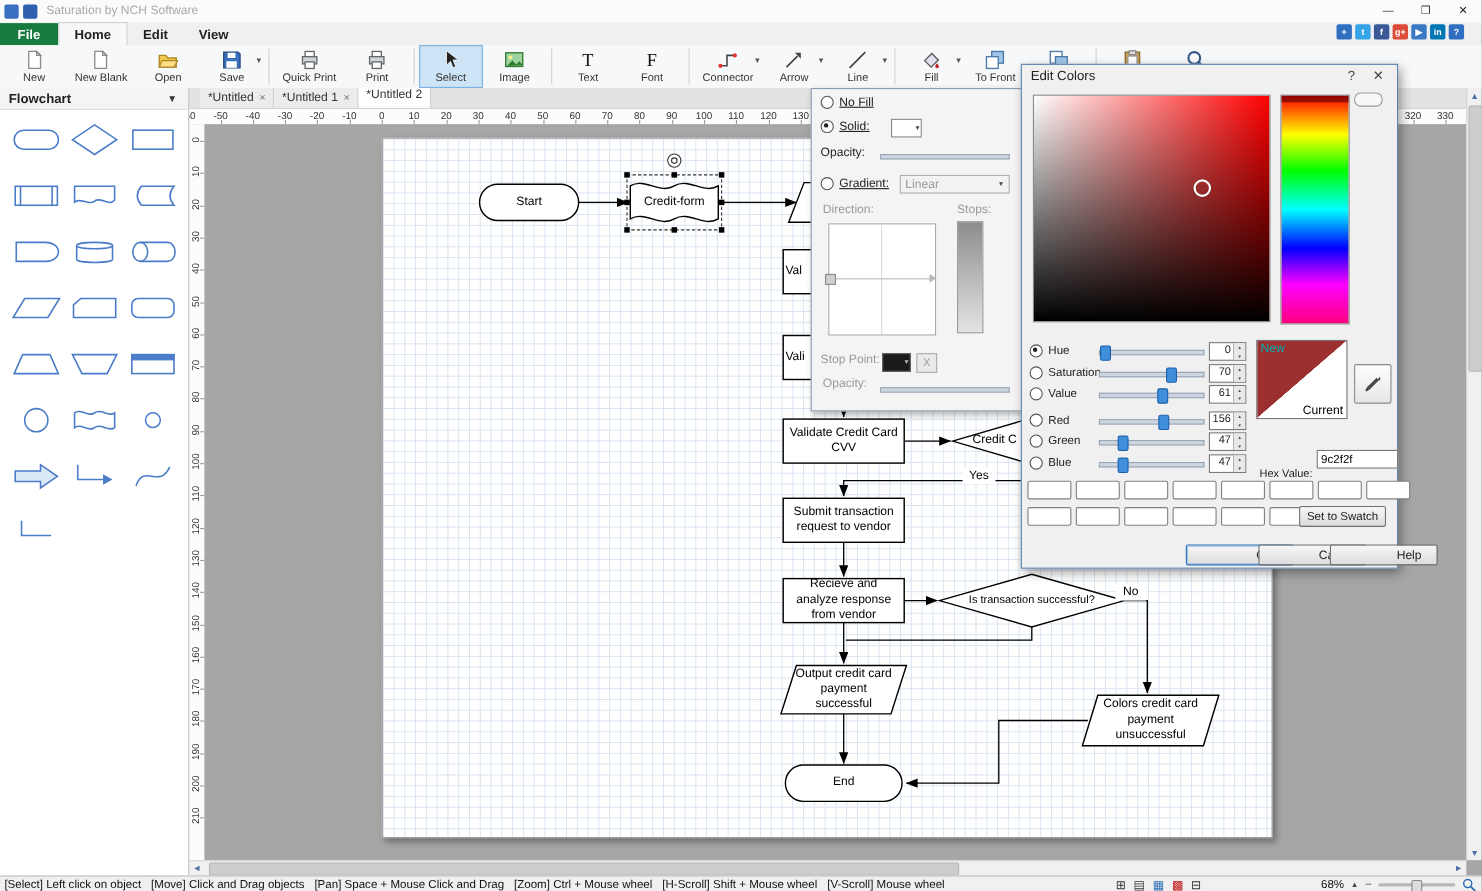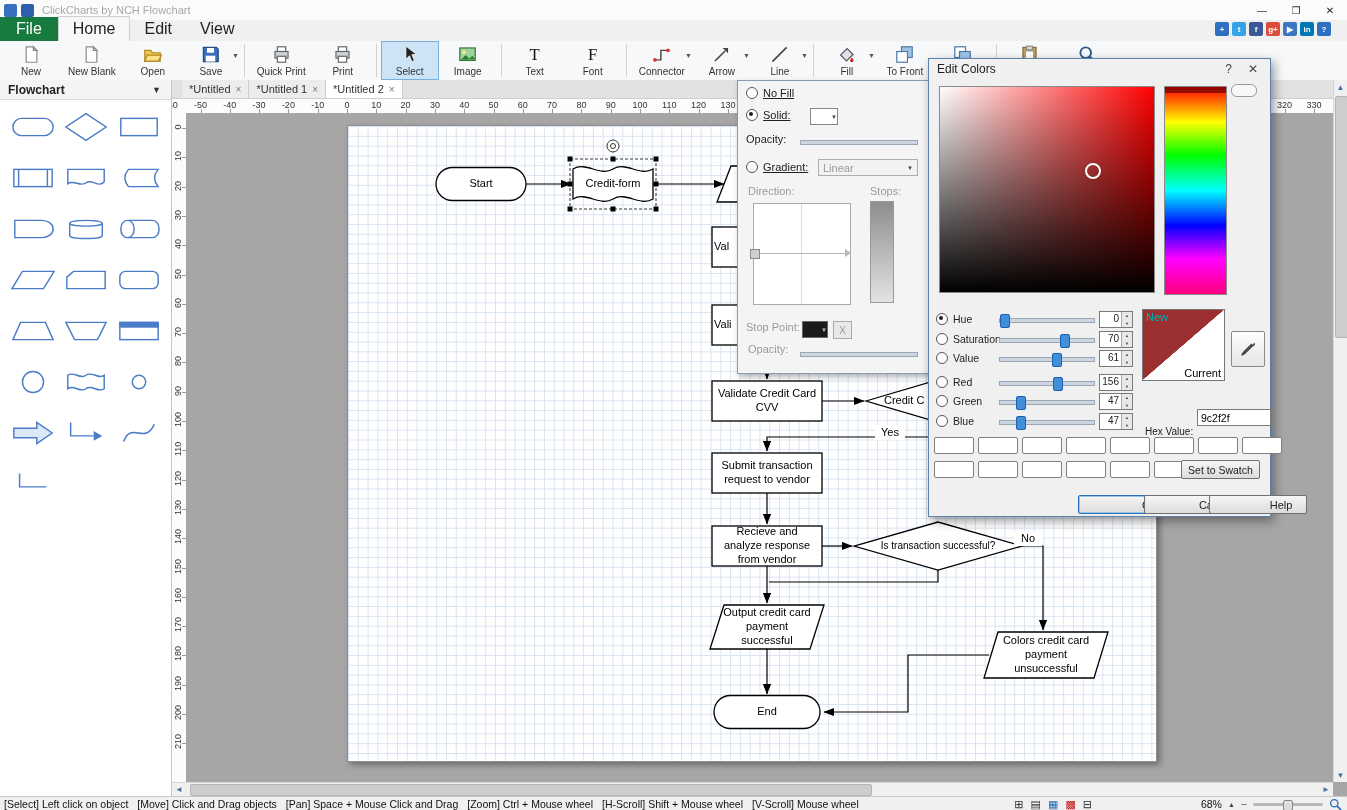--- a/index.html
+++ b/index.html
@@ -8,21 +8,21 @@
   
   .titlebar{position:absolute;left:0;top:0;width:1347px;height:20px;background:#fbfbfb;border-bottom:1px solid #e3e3e3;display:flex;align-items:center;}
   .titlebar .app-icons{display:flex;gap:4px;margin-left:4px;}
   .titlebar .app-icons span{width:13px;height:13px;display:inline-block;}
   .title-text{color:#a9a9a9;font-size:11px;margin-left:8px;}
   .win-controls{position:absolute;right:0;top:0;height:20px;display:flex;}
   .win-btn{width:34px;height:20px;display:flex;align-items:center;justify-content:center;font-size:10px;color:#333;}
   .win-btn.close{color:#222;}
   
   .menubar{position:absolute;left:0;top:20px;width:1347px;height:21px;background:#f0f0f0;border-bottom:1px solid #d8d8d8;display:flex;align-items:flex-end;}
-  .menu-tab{padding:3px 14px;font-size:16px;color:#222;}
+  .menu-tab{padding:3px 14px;font-size:12px;color:#222;font-weight:bold;}
   .menu-tab.file{background:#177a3e;color:#fff;padding:3px 16px;}
   .menu-tab.active{background:#f7f8f9;border:1px solid #cfcfcf;border-bottom:none;}
   .social-strip{position:absolute;right:16px;top:2px;display:flex;gap:3px;}
   .social-icon{width:14px;height:14px;border-radius:2px;color:#fff;font-size:8px;font-weight:bold;display:flex;align-items:center;justify-content:center;}
   
   .toolbar{position:absolute;left:0;top:41px;width:1347px;height:39px;background:#f7f8f9;border-bottom:1px solid #d5d5d5;display:flex;align-items:stretch;padding-left:2px;}
   .tb-btn{position:relative;min-width:42px;padding:2px 7px 1px 7px;display:flex;flex-direction:column;align-items:center;justify-content:space-between;font-size:10px;color:#333;border:1px solid transparent;}
   .tb-btn.active{background:#cde3f6;border:1px solid #7ab0e0;}
   .tb-icon{height:20px;display:flex;align-items:center;}
   .tb-icon svg{width:19px;height:19px;}
@@ -32,21 +32,21 @@
   
   .sidebar{position:absolute;left:0;top:80px;width:172px;height:716px;background:#fff;border-right:1px solid #c6c6c6;box-sizing:border-box;}
   .sidebar-header{height:19px;background:#f4f4f4;border-bottom:1px solid #dcdcdc;display:flex;align-items:center;justify-content:space-between;padding:0 10px 0 8px;font-size:12px;font-weight:bold;color:#222;}
   .sidebar-caret{font-size:9px;color:#333;}
   .shape-grid{display:grid;grid-template-columns:repeat(3,1fr);padding:10px 8px;row-gap:17px;column-gap:4px;}
   .shape-cell{display:flex;align-items:center;justify-content:center;}
   .shape-cell svg{width:46px;height:34px;}
   
   .tabstrip{position:absolute;left:172px;top:80px;width:1161px;height:19px;background:#e2e2e2;border-bottom:1px solid #cfcfcf;display:flex;align-items:stretch;padding-left:10px;box-sizing:border-box;}
   .doc-tab{display:flex;align-items:center;gap:5px;padding:0 7px;background:#ececec;border-right:1px solid #cfcfcf;font-size:11px;color:#333;}
-  .doc-tab.active{background:#fff;}
+  .doc-tab.active{background:#fff;flex-direction:column;}
   .tab-close{color:#777;font-size:10px;}
   .hruler{position:absolute;left:172px;top:99px;width:1161px;height:14px;background:#fcfcfc;border-bottom:1px solid #b8b8b8;overflow:hidden;}
   .hr-num{position:absolute;top:1px;font-size:9px;color:#333;width:24px;text-align:center;}
   .hr-tick{position:absolute;bottom:0;width:1px;height:4px;background:#999;}
   .vruler{position:absolute;left:172px;top:113px;width:14px;height:669px;background:#fcfcfc;border-right:1px solid #b8b8b8;overflow:hidden;}
   .vr-num{position:absolute;left:-1px;width:14px;text-align:center;font-size:9px;color:#333;transform:rotate(-90deg);}
   .vr-tick{position:absolute;right:0;height:1px;width:4px;background:#999;}
   
   .canvas{position:absolute;left:186px;top:113px;width:1147px;height:669px;background:#a6a6a6;overflow:hidden;}
   .page{position:absolute;left:161px;top:12px;width:808px;height:635px;background:#fff;border:1px solid #8f8f8f;box-shadow:3px 3px 6px rgba(0,0,0,.35);
@@ -129,21 +129,21 @@
 </head>
 <body>
 
 <div id="app">
 
   <div class="titlebar">
     <span class="app-icons">
       <span style="background:#3a6ebf;border-radius:2px;"></span>
       <span style="background:#2f5fae;border-radius:2px;"></span>
     </span>
-    <span class="title-text">ClickCharts by NCH Flowchart</span>
+    <span class="title-text">Saturation by NCH Software</span>
     <div class="win-controls">
       <div class="win-btn">—</div>
       <div class="win-btn">❐</div>
       <div class="win-btn close">✕</div>
     </div>
   </div>
 
   <div class="menubar">
     <div id="menu-items" style="display:flex;align-items:flex-end;height:100%;">
         <div class="menu-tab file">File</div>

